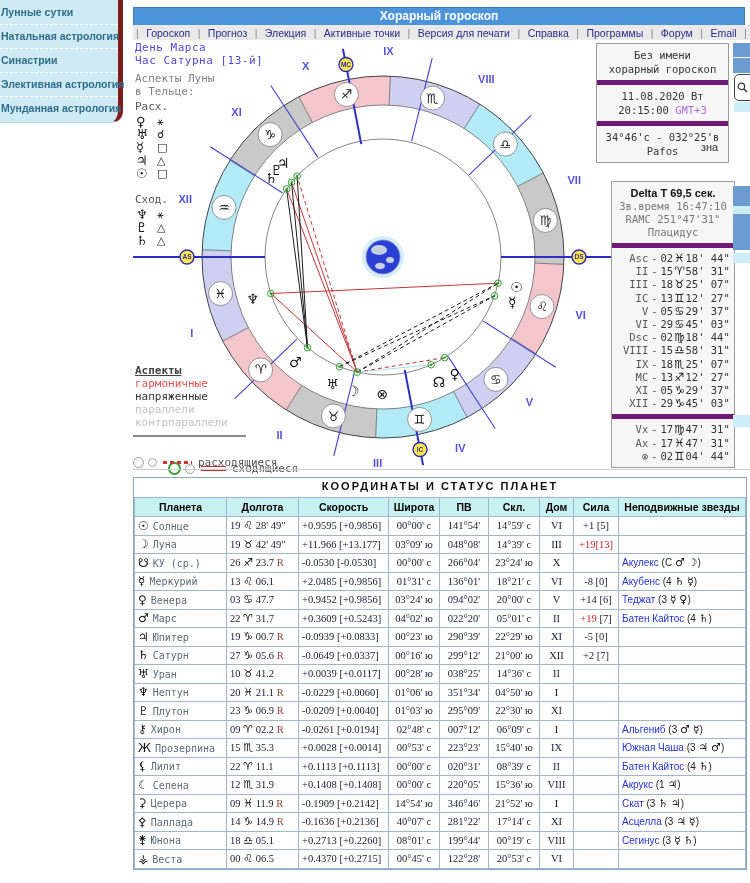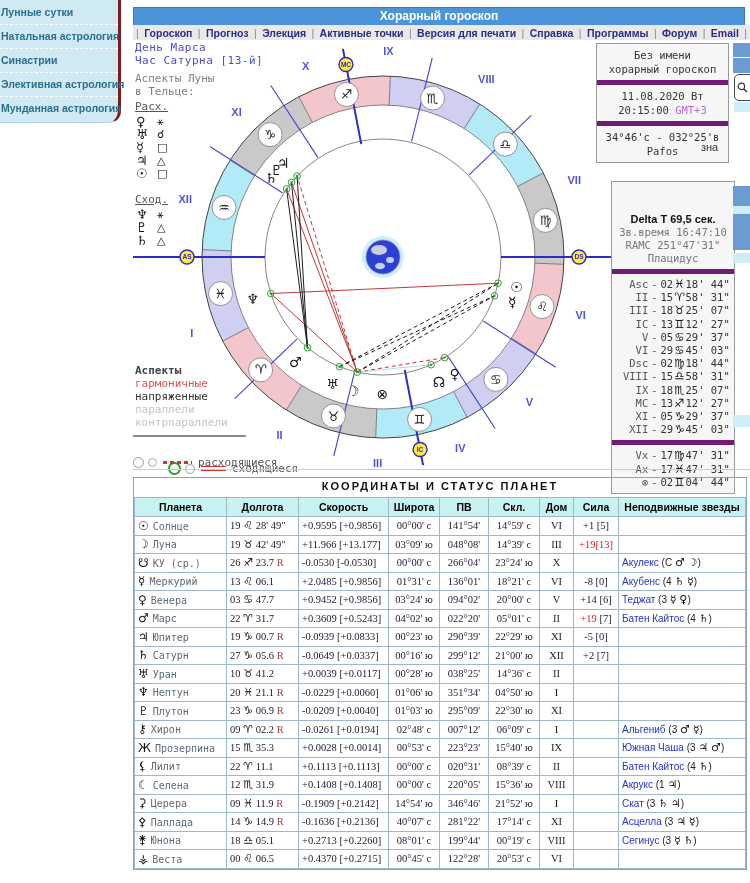--- a/index.html
+++ b/index.html
@@ -3,49 +3,49 @@
 <meta charset="utf-8">
 <style>
   html,body{margin:0;padding:0;background:#fff;}
   #app{position:relative;width:750px;height:883px;background:#fff;overflow:hidden;
        font-family:"Liberation Sans",sans-serif;}
   .abs{position:absolute;}
   .mono{font-family:"DejaVu Sans Mono",monospace;}
 
   
   .sidebar{left:0;top:0;width:118px;background:#cfeaf3;border-radius:0 0 12px 0;
-           border-right:3px solid #7f1d1d;border-bottom:1px solid #b5dbe8;padding:1px 0 2px 0;}
+           border-right:5px solid #7f1d1d;border-bottom:1px solid #b5dbe8;padding:1px 0 2px 0;}
   .sidebar-item{padding:5px 1px 6px 1px;border-bottom:1px dashed #ffffff;font-size:10.5px;
                 font-weight:bold;color:#2d6d8e;white-space:nowrap;cursor:pointer;}
   .sidebar-item:last-child{border-bottom:none;}
 
   
   .titlebar{left:133px;top:7px;width:610px;height:17px;background:#4b94da;border:1px solid #3c7cbc;
             color:#fff;font-weight:bold;font-size:12px;text-align:center;line-height:17px;}
   .menubar{left:133px;top:25px;width:611px;height:15px;background:#e9e9e9;display:flex;
            align-items:center;justify-content:space-between;padding:0 3px;font-size:10.5px;}
   .menubar .sep{color:#8a8a8a;}
-  .menubar .mi{color:#2b2b8a;font-weight:bold;cursor:pointer;white-space:nowrap;}
+  .menubar .mi{color:#2b2b8a;font-weight:normal;cursor:pointer;white-space:nowrap;}
 
   
   .t-day{left:135px;top:41px;color:#4d4dd0;font-size:11px;line-height:13px;letter-spacing:0.5px;}
   .t-aspects{left:135px;top:72px;color:#818181;font-size:11px;line-height:13px;}
-  .t-phase{color:#555;font-size:11px;text-decoration:underline;}
+  .t-phase{color:#555;font-size:11px;}
   .t-rasx{left:135px;top:100px;}
   .t-sxod{left:135px;top:193px;}
   .alist{display:flex;flex-direction:column;}
   .alist-rasx{left:136px;top:115px;}
   .alist-sxod{left:136px;top:208px;}
   .arow{display:flex;align-items:center;gap:8px;height:13px;}
   .arow .pg{font-family:"DejaVu Sans",sans-serif;font-size:13px;color:#111;width:13px;}
   .arow .asym{font-family:"DejaVu Sans",sans-serif;font-size:11px;color:#111;}
 
   
   .legend{left:135px;top:364px;font-size:11px;line-height:13px;}
-  .lg-title{color:#444;font-weight:bold;}
+  .lg-title{color:#444;text-decoration:underline;font-weight:bold;}
   .lg-harm{color:#e05252;}
   .lg-tense{color:#333;}
   .lg-par{color:#c4c4c4;}
   .legend-rule{left:133px;top:435px;width:113px;height:2px;background:#8a8a8a;}
   .convrow{display:flex;align-items:center;gap:4px;color:#555;font-size:11px;}
   .convrow1{left:133px;top:462px;margin-left:35px;}
   .convrow2{left:133px;top:456px;}
   .cg{width:9px;height:9px;border:2px solid #2f9e2f;border-radius:50%;}
   .cgr{width:8px;height:8px;border:1.5px solid #9a9a9a;border-radius:50%;}
   .cgr2{width:7px;height:7px;border:1.5px solid #a8a8a8;border-radius:50%;}
@@ -54,21 +54,21 @@
          background:repeating-linear-gradient(90deg,#c33 0 4px,transparent 4px 7px);}
 
   
   .panel{background:#f6f6f6;border:1px solid #9a9a9a;color:#333;text-align:center;
          font-family:"DejaVu Sans Mono",monospace;font-size:10.5px;}
   .panel1{left:596px;top:43px;width:131px;}
   .panel2{left:611px;top:181px;width:122px;}
   .psec{padding:4px 1px;border-bottom:5px solid #701a75;line-height:14px;}
   .psec:last-child{border-bottom:none;}
   .gmt{color:#b26bd8;}
-  .delta{font-weight:bold;color:#111;font-size:11px;font-family:"Liberation Sans",sans-serif;margin-top:26px;}
+  .delta{font-weight:bold;color:#111;font-size:11px;font-family:"Liberation Sans",sans-serif;}
   .gline{color:#777;line-height:13px;}
   .cusp-row{display:flex;justify-content:center;align-items:center;line-height:13.2px;color:#555;}
   .cusp-row .lbl{width:32px;text-align:right;}
   .cusp-row .dash{padding:0 3px;}
   .cusp-row .deg{color:#333;}
   .cusp-row .zs{font-family:"DejaVu Sans",sans-serif;font-size:11.5px;color:#111;padding:0 1px;}
   .cusp-row .ms{color:#333;}
 
   
   .fblue{background:#6b9bd0;}

